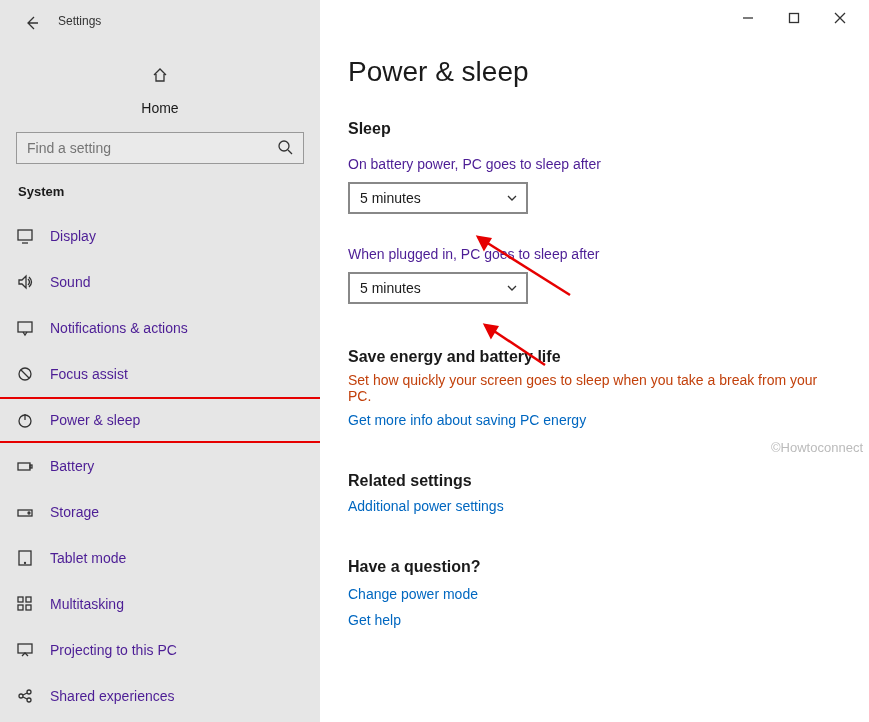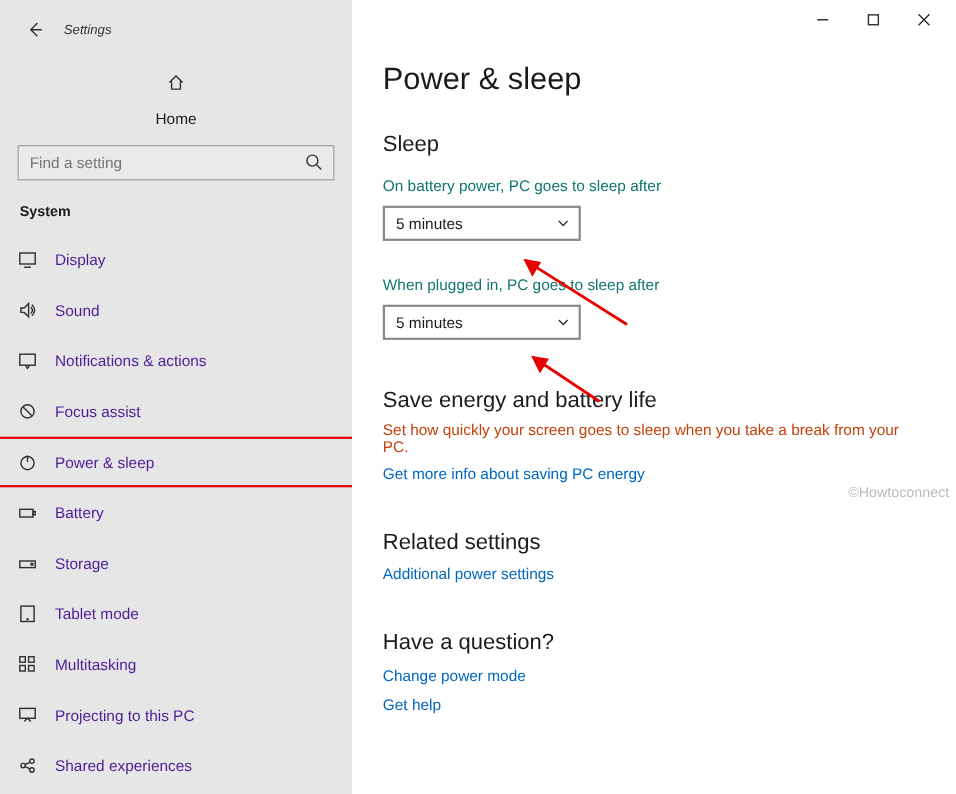--- a/index.html
+++ b/index.html
@@ -20,24 +20,22 @@
     }
     .sidebar {
       width: 320px;
       background: #e6e6e6;
       padding: 10px 0 0 0;
       display: flex;
       flex-direction: column;
     }
     .titlebar {
       display: flex;
-      align-items: center;
       padding: 4px 0 0 22px;
       height: 30px;
-      font-style: italic;
     }
     .back-btn {
       width: 18px; height: 18px;
       display: flex; align-items: center; justify-content: center;
       margin-right: 18px;
     }
     .app-title { font-size: 12px; color: #333; }
     .home-row {
       display: flex; align-items: center;
       padding: 0 16px; margin-top: 26px;
@@ -72,22 +70,22 @@
     .nav-label { font-size: 14px; color: #4c1d95; }
     .content {
       flex: 1; padding: 18px 28px 0 28px; background: #fff; position: relative;
     }
     .win-controls {
       position: absolute; top: 4px; right: 6px;
       display: flex; gap: 0;
     }
     .win-btn { width: 46px; height: 28px; display: flex; align-items: center; justify-content: center; }
     .page-title { font-size: 28px; font-weight: 400; margin-top: 38px; }
-    .h2 { font-size: 20px; font-weight: 400; margin-top: 32px; }
-    .field-label { font-size: 14px; color: #0f766e; margin-top: 18px; }
+    .h2 { font-size: 16px; font-weight: 700; margin-top: 32px; }
+    .field-label { font-size: 14px; color: #4c1d95; margin-top: 18px; }
     .select {
       display: flex; align-items: center; justify-content: space-between;
       width: 180px; height: 32px;
       border: 2px solid #888; padding: 0 8px 0 10px;
       margin-top: 10px; font-size: 14px;
     }
     .hint { font-size: 14px; color: #c2410c; margin-top: 6px; }
     .link { color: #0067c0; font-size: 14px; margin-top: 8px; display: inline-block; cursor: pointer; }
     .question-block .link { display: block; margin-top: 10px; }
     .watermark2 { position: absolute; right: 6px; top: 440px; color: #bbb; font-size: 13px;}

